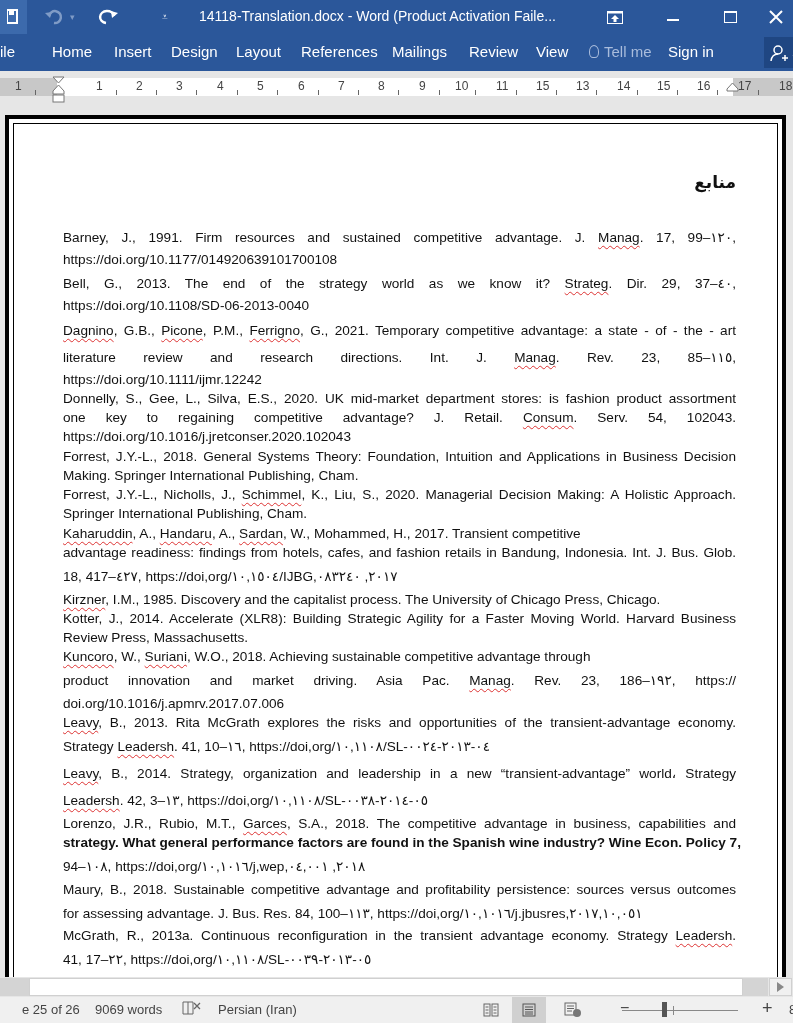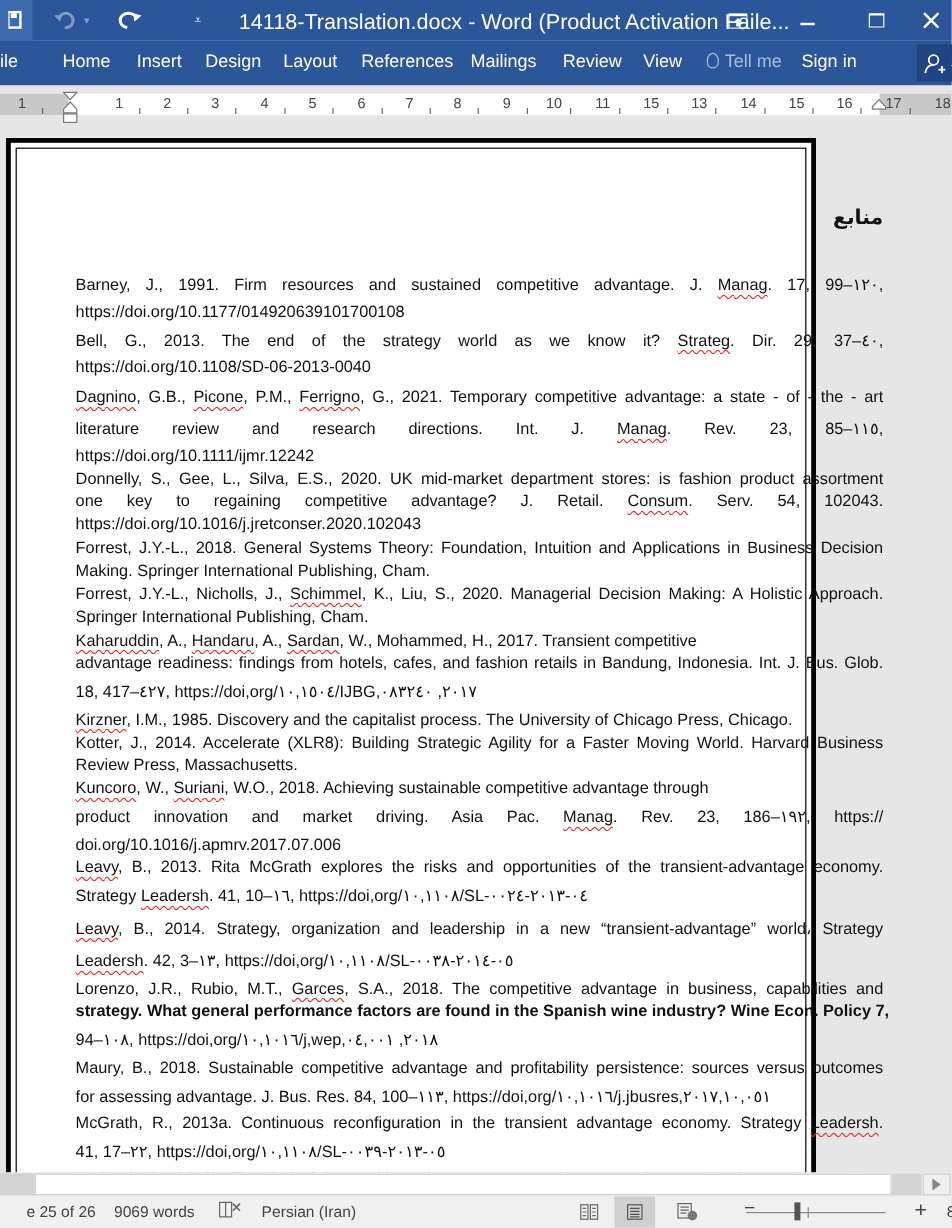--- a/index.html
+++ b/index.html
@@ -1,35 +1,35 @@
 <!DOCTYPE html>
 <html><head>
 <meta charset="utf-8">
 <style>
   * { box-sizing: border-box; margin: 0; padding: 0; }
   html, body { width: 793px; height: 1023px; overflow: hidden; background: #e6e6e6; font-family: "Liberation Sans", "DejaVu Sans", sans-serif; }
   .titlebar { position: absolute; left: 0; top: 0; width: 793px; height: 34px; background: #2b579a; color: #fff; }
   .save-btn { position: absolute; left: 0; top: 0; width: 27px; height: 34px; background: #3c6aac; display:flex; align-items:center; justify-content:center; }
   .qat { position: absolute; top: 0; height: 34px; display: flex; align-items: center; color: #fff; }
-  .title-text { position: absolute; left: 199px; top: 8px; font-size: 18px; color: #fff; white-space: nowrap; }
+  .title-text { position: absolute; left: 199px; top: 8px; font-size: 14px; color: #fff; white-space: nowrap; }
   .win-btn { position: absolute; top: 0; height: 34px; width: 46px; display: flex; align-items: center; justify-content: center; color: #fff; }
   .ribbon { position: absolute; left: 0; top: 34px; width: 793px; height: 37px; background: #2b579a; color: #fff; }
   .tab { position: absolute; top: 9px; font-size: 15px; color: #fff; white-space: nowrap; }
   .tab.dim { color: #a9bcdc; }
   .share { position: absolute; left: 724px; top: 3px; width: 69px; height: 31px; background: #1f4682; display:flex; align-items:center; padding-left: 6px; gap: 4px; font-size: 15px; margin-left: 40px; }
   .ruler { position: absolute; left: 0; top: 72px; width: 793px; height: 33px; background: #e6e6e6; }
   .ruler-strip { position: absolute; left: 0; top: 6px; width: 793px; height: 18px; background: #fff; }
   .ruler-gray-l { position: absolute; left: 0; top: 6px; width: 57px; height: 18px; background: #c8c8c8; }
   .ruler-gray-r { position: absolute; left: 733px; top: 6px; width: 60px; height: 18px; background: #c8c8c8; }
   .ruler-nums { position: absolute; left: 0; top: 7px; width: 793px; height: 16px; font-size: 12px; color: #444; }
   .ruler-nums span { position: absolute; top: 0; }
   .ruler-tick { position: absolute; top: 11px; width: 1px; height: 5px; background: #666; }
   .indent { position: absolute; }
   .canvas { position: absolute; left: 0; top: 105px; width: 793px; height: 872px; background: #e6e6e6; overflow: hidden; }
-  .page { position: absolute; left: 5px; top: 10px; width: 675px; height: 900px; background: #fff; border: 4px solid #000; }
+  .page { position: absolute; left: 5px; top: 10px; width: 781px; height: 900px; background: #fff; border: 4px solid #000; }
   .page-inner { position: absolute; left: 4px; top: 4px; right: 4px; bottom: -10px; border: 1px solid #000; }
   .doc-text { position: absolute; left: 54px; top: 0; width: 673px; font-family: "Liberation Sans", "DejaVu Sans", sans-serif; font-size: 13.6px; color: #111; }
   .heading { position: absolute; right: 0; top: 53px; font-size: 17px; font-weight: bold; direction: rtl; }
   .line { position: absolute; left: 0; width: 673px; white-space: nowrap; line-height: 18px; height: 19px; }
   .line.just { text-align: justify; text-align-last: justify; }
   .sq { text-decoration: underline wavy #d33; text-underline-offset: 3px; text-decoration-thickness: 1px; }
   .hscroll { position: absolute; left: 0; top: 977px; width: 793px; height: 20px; background: #e6e6e6; }
   .hscroll-track { position: absolute; left: 29px; top: 1px; width: 714px; height: 18px; background: #fff; border: 1px solid #d0d0d0; }
   .hscroll-thumb { position: absolute; left: 0; top: 1px; width: 29px; height: 18px; background: #d4d4d4; }
   .hscroll-thumb-r { position: absolute; left: 743px; top: 1px; width: 25px; height: 18px; background: #d4d4d4; }

